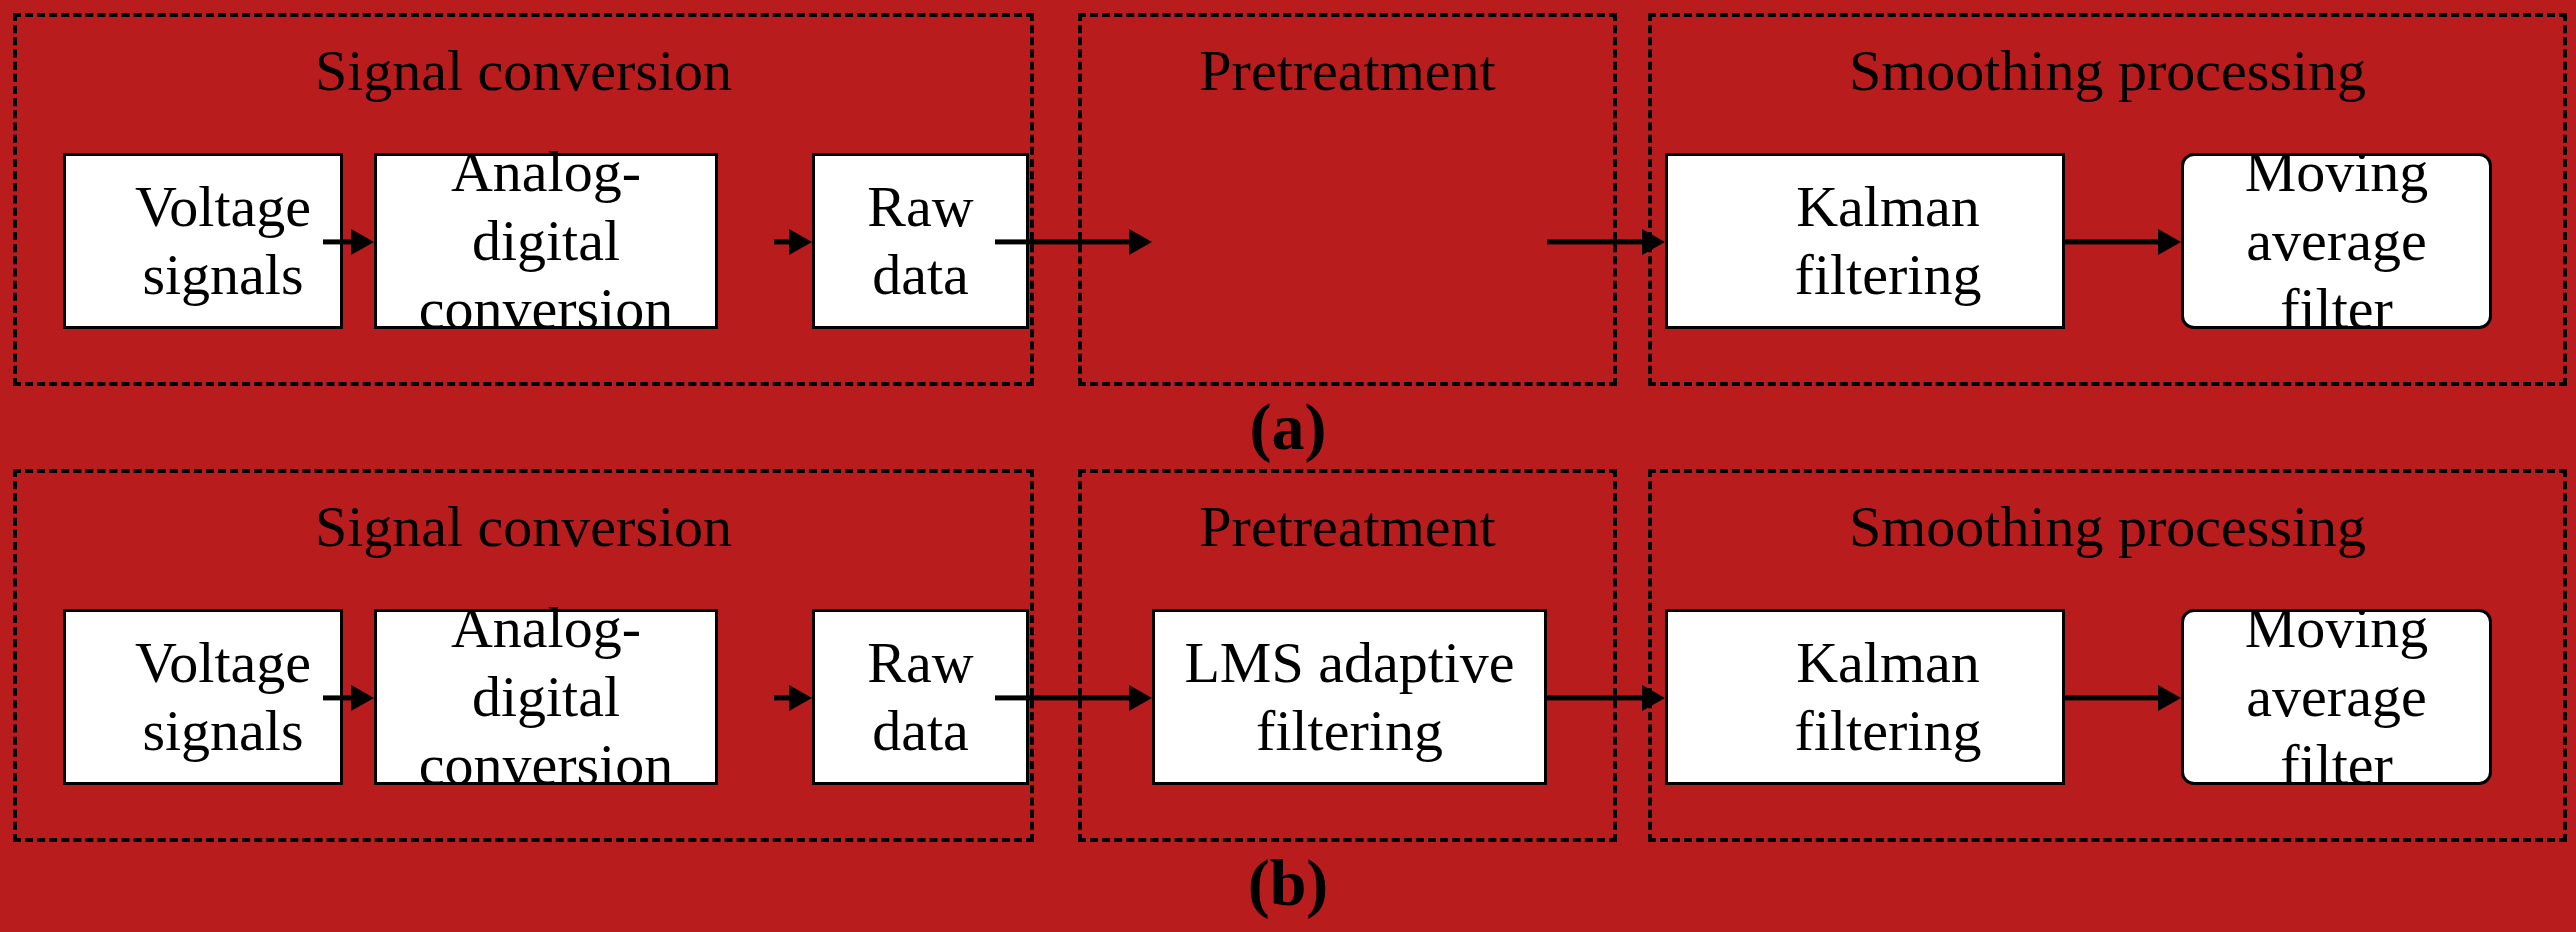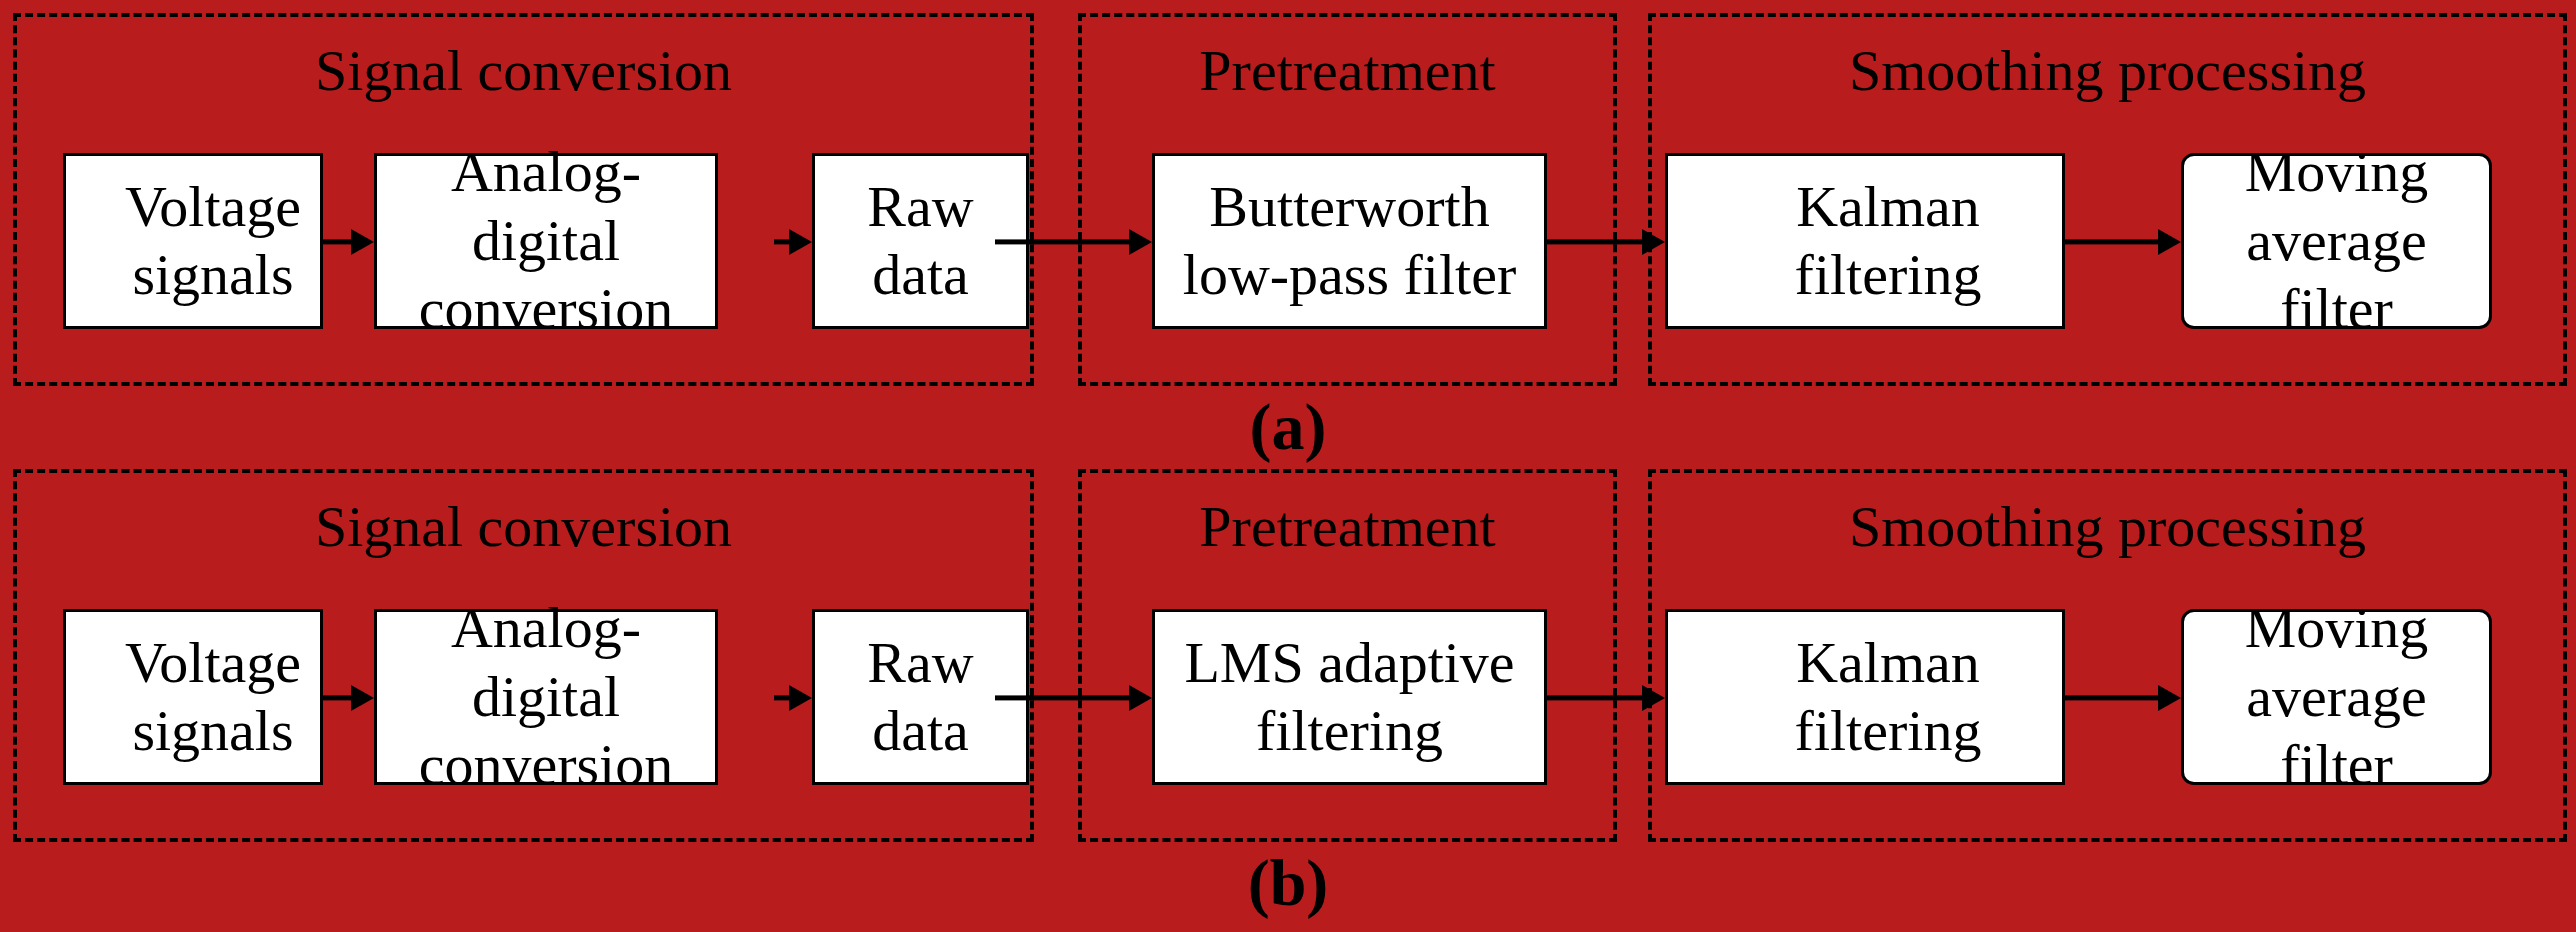--- a/index.html
+++ b/index.html
@@ -46,21 +46,21 @@
     display: flex;
     align-items: center;
     justify-content: center;
   }
   .box-label {
     white-space: pre-line;
     text-align: center;
     font-size: 58px;
     line-height: 1.18;
   }
-  .b-voltage { left: 63px;   width: 260px; padding-left: 40px; }
+  .b-voltage { left: 63px;   width: 280px; padding-left: 40px; }
   .b-adc     { left: 374px;  width: 344px; align-items: center; }
   .b-raw     { left: 812px;  width: 217px; }
   .b-pre     { left: 1152px; width: 395px; }
   .b-kalman  { left: 1665px; width: 400px; padding-left: 46px; }
   .b-moving  { left: 2181px; width: 311px; border-radius: 13px; }
 
   
   .arrow { position: absolute; top: 229px; height: 26px; }
   .arrow::before {
     content: "";
@@ -117,24 +117,20 @@
 signals</span>
     </div>
     <div class="box b-adc">
       <span class="box-label">Analog-digital
 conversion</span>
     </div>
     <div class="box b-raw">
       <span class="box-label">Raw
 data</span>
     </div>
-    <div class="box b-pre">
-      <span class="box-label">Butterworth
-low-pass filter</span>
-    </div>
     <div class="box b-kalman">
       <span class="box-label">Kalman
 filtering</span>
     </div>
     <div class="box b-moving">
       <span class="box-label">Moving
 average filter</span>
     </div>
 
     <div class="arrow a1"></div>

